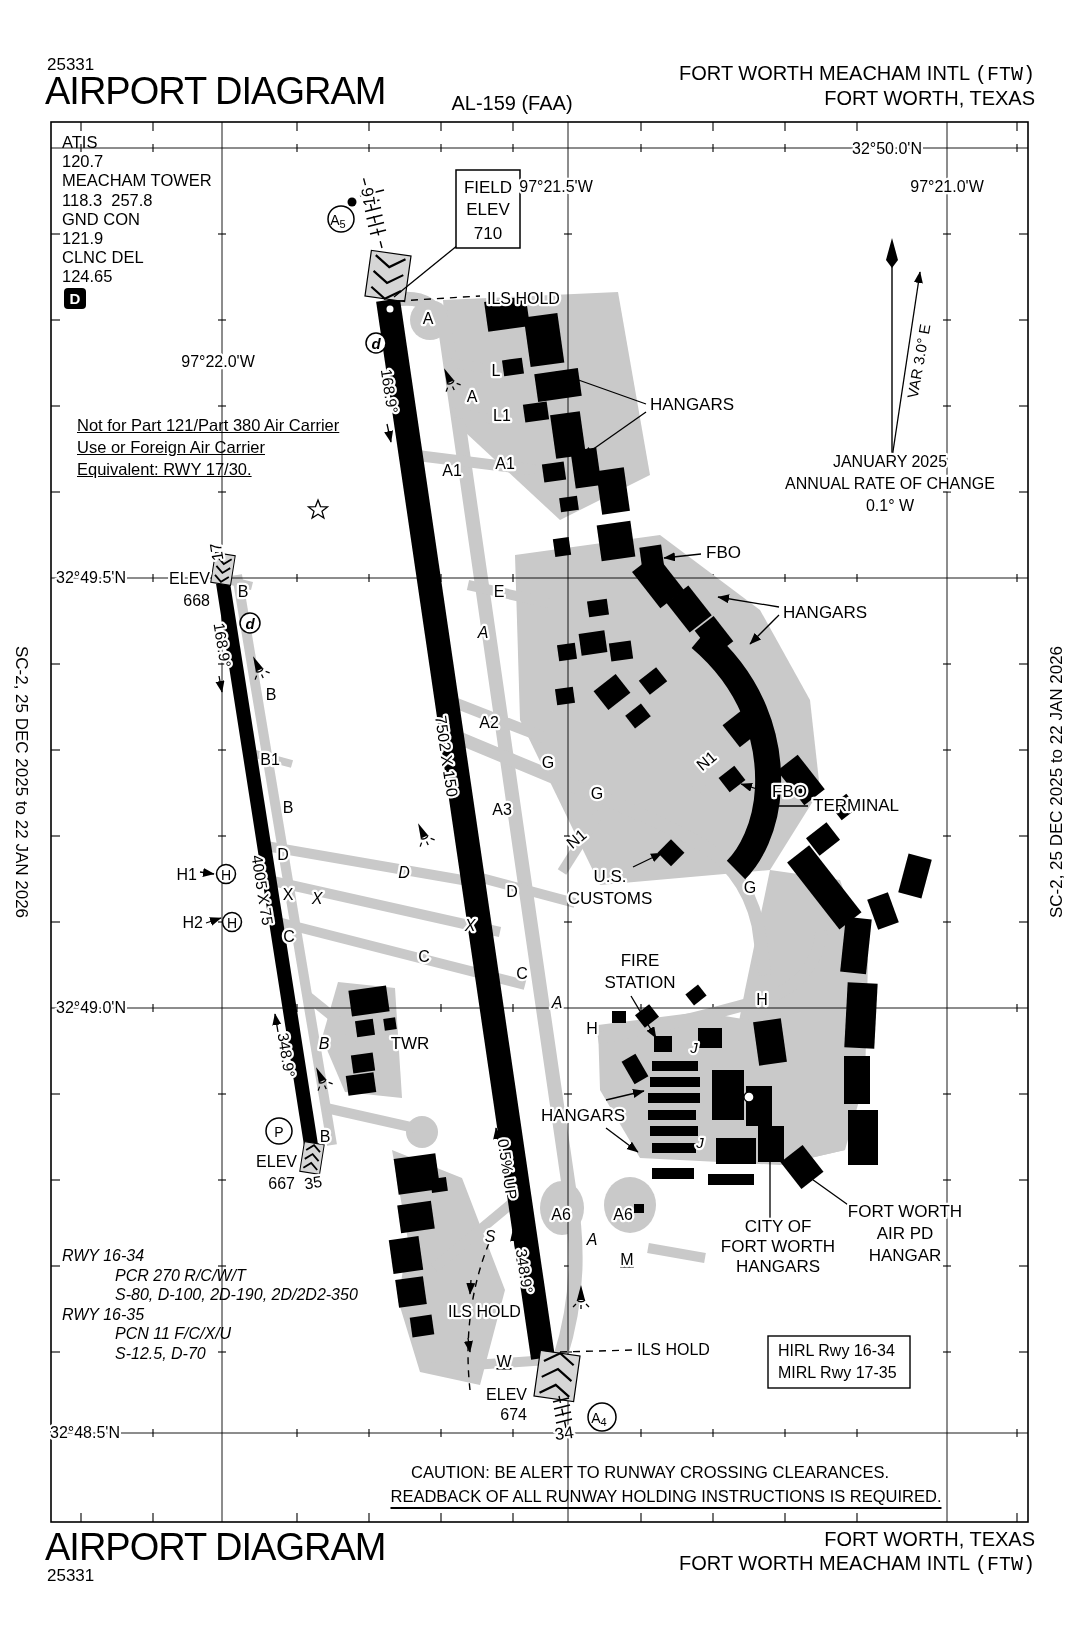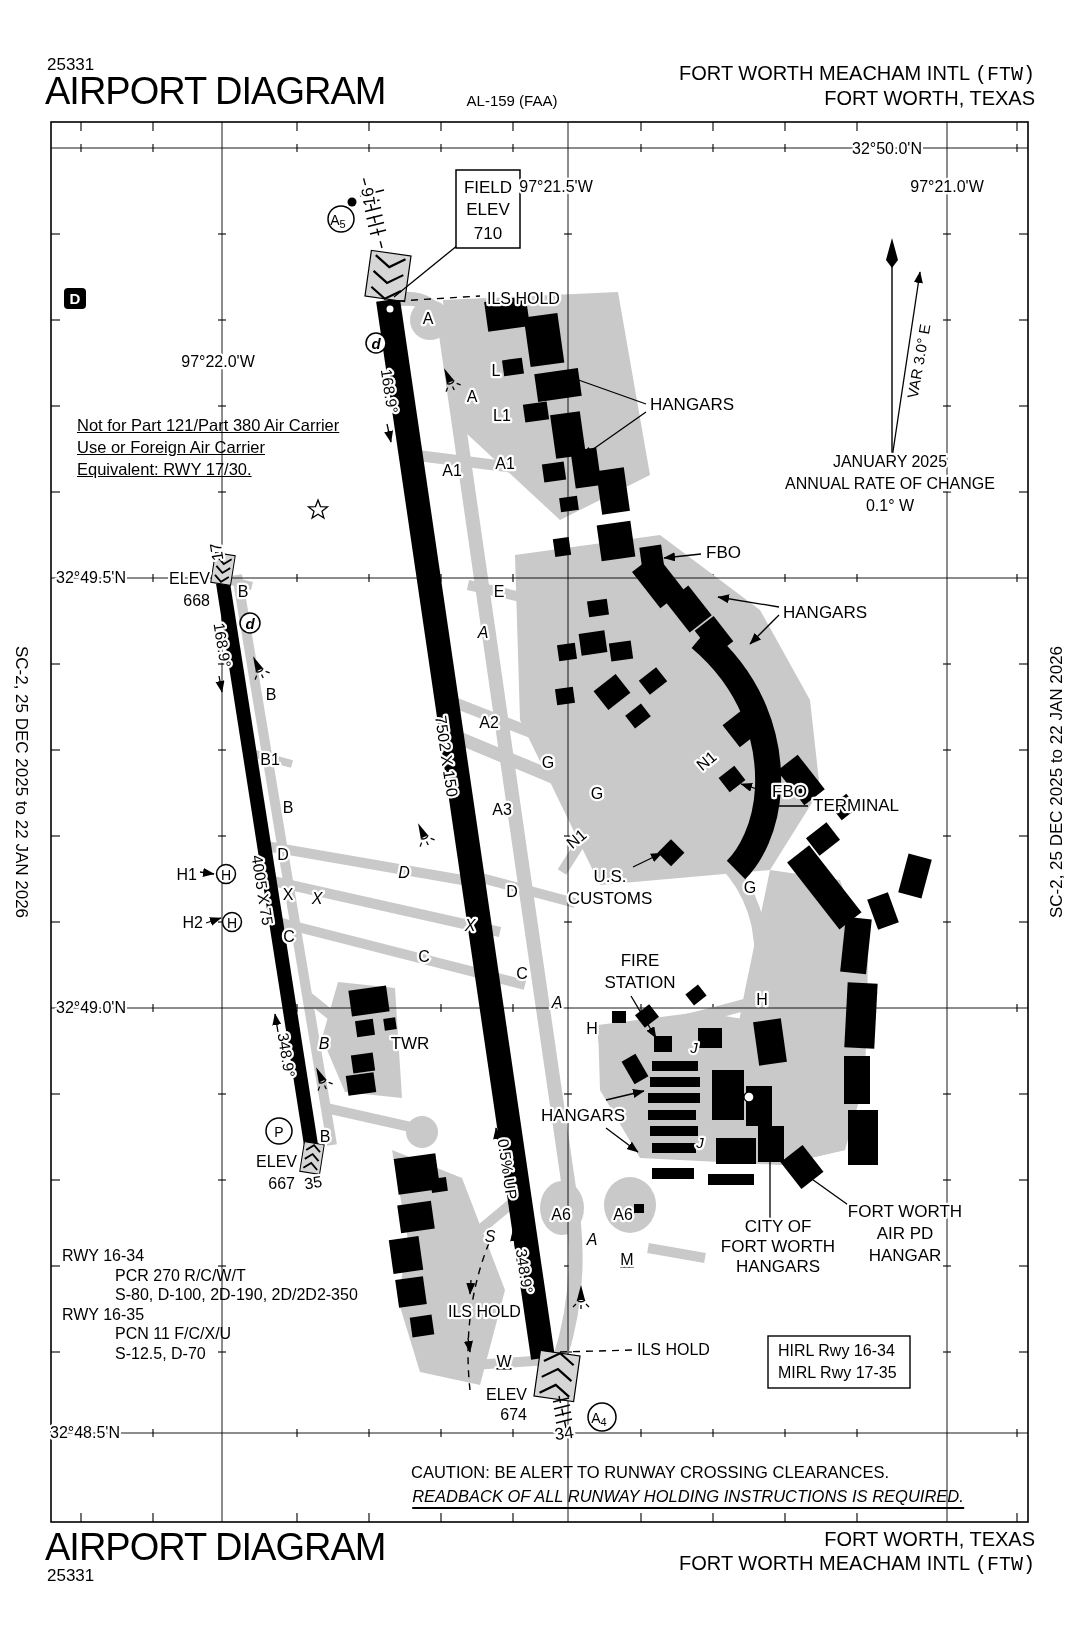--- a/index.html
+++ b/index.html
@@ -27,35 +27,36 @@
   .twy{stroke:#c9c9c9;fill:none;}
   .apron{fill:#c9c9c9;}
 </style>
 </head>
 <body>
 
 <div class="page">
 
   <div class="abs" style="left:47px;top:55px;font-size:17px;">25331</div>
   <div class="abs big-title" style="left:45px;top:70px;">AIRPORT DIAGRAM</div>
-  <div class="abs" style="left:512px;top:92px;font-size:15px;transform:translateX(-50%);">AL-159 (FAA)</div>
+  <div class="abs" style="left:512px;top:92px;font-size:20px;transform:translateX(-50%);">AL-159 (FAA)</div>
   <div class="abs hdr-right" style="right:41px;top:62px;"><span>FORT WORTH MEACHAM INTL </span><span class="serif">(FTW)</span></div>
   <div class="abs hdr-right" style="right:41px;top:87px;">FORT WORTH, TEXAS</div>
 
   <div class="edition" style="left:21px;top:782px;transform:translate(-50%,-50%) rotate(90deg);">SC-2,  25 DEC 2025  to  22 JAN 2026</div>
   <div class="edition" style="left:1057px;top:782px;transform:translate(-50%,-50%) rotate(-90deg);">SC-2,  25 DEC 2025  to  22 JAN 2026</div>
 
+  <div class="abs comms" style="left:62px;top:133px;"><div>ATIS</div><div>120.7</div><div>MEACHAM TOWER</div><div>118.3  257.8</div><div>GND CON</div><div>121.9</div><div>CLNC DEL</div><div>124.65</div></div>
   <div class="dbox" style="left:64px;top:288px;">D</div>
 
   <div class="abs notes" style="left:77px;top:414px;text-decoration:underline;"><div>Not for Part 121/Part 380 Air Carrier</div><div>Use or Foreign Air Carrier</div><div>Equivalent: RWY 17/30.</div></div>
 
-  <div class="abs rwydata" style="left:62px;top:1246px;"><div>RWY 16-34</div><div class="ind">PCR 270 R/C/W/T</div><div class="ind">S-80, D-100, 2D-190, 2D/2D2-350</div><div>RWY 16-35</div><div class="ind">PCN 11 F/C/X/U</div><div class="ind">S-12.5, D-70</div></div>
+  <div class="abs rwydata" style="left:62px;top:1246px;font-style:italic;"><div>RWY 16-34</div><div class="ind">PCR 270 R/C/W/T</div><div class="ind">S-80, D-100, 2D-190, 2D/2D2-350</div><div>RWY 16-35</div><div class="ind">PCN 11 F/C/X/U</div><div class="ind">S-12.5, D-70</div></div>
 
   <div class="abs caution" style="left:650px;top:1463px;transform:translateX(-50%);">CAUTION: BE ALERT TO RUNWAY CROSSING CLEARANCES.</div>
-  <div class="abs caution underl" style="left:688px;top:1487px;transform:translateX(-50%);font-style:italic;">READBACK OF ALL RUNWAY HOLDING INSTRUCTIONS IS REQUIRED.</div>
+  <div class="abs caution underl" style="left:666px;top:1487px;transform:translateX(-50%);">READBACK OF ALL RUNWAY HOLDING INSTRUCTIONS IS REQUIRED.</div>
 
   <div class="abs big-title" style="left:45px;top:1526px;">AIRPORT DIAGRAM</div>
   <div class="abs" style="left:47px;top:1566px;font-size:17px;">25331</div>
   <div class="abs hdr-right" style="right:41px;top:1528px;">FORT WORTH, TEXAS</div>
   <div class="abs hdr-right" style="right:41px;top:1552px;"><span>FORT WORTH MEACHAM INTL </span><span class="serif">(FTW)</span></div>
 
   <svg id="dgm" style="position:absolute;left:0;top:0;" width="1076" height="1650" viewBox="0 0 1076 1650">
     <defs>
       <marker id="ah" markerWidth="10" markerHeight="8" refX="8.5" refY="3.5" orient="auto">
           <path d="M0,0 L9,3.5 L0,7 Z" fill="#000"></path>

